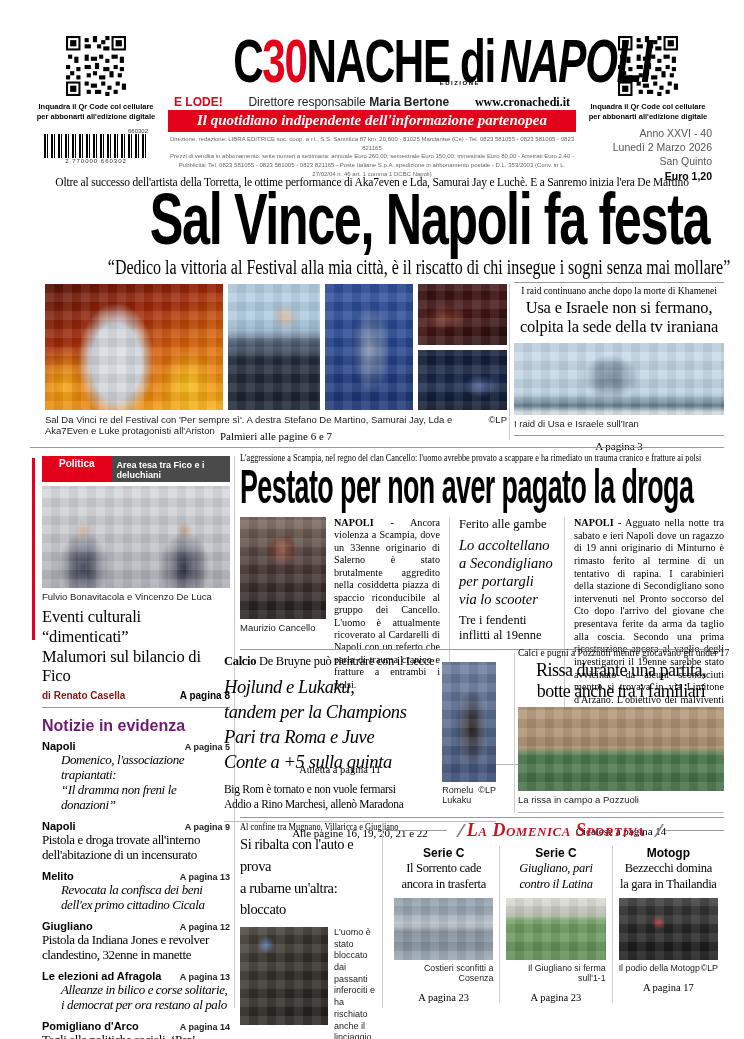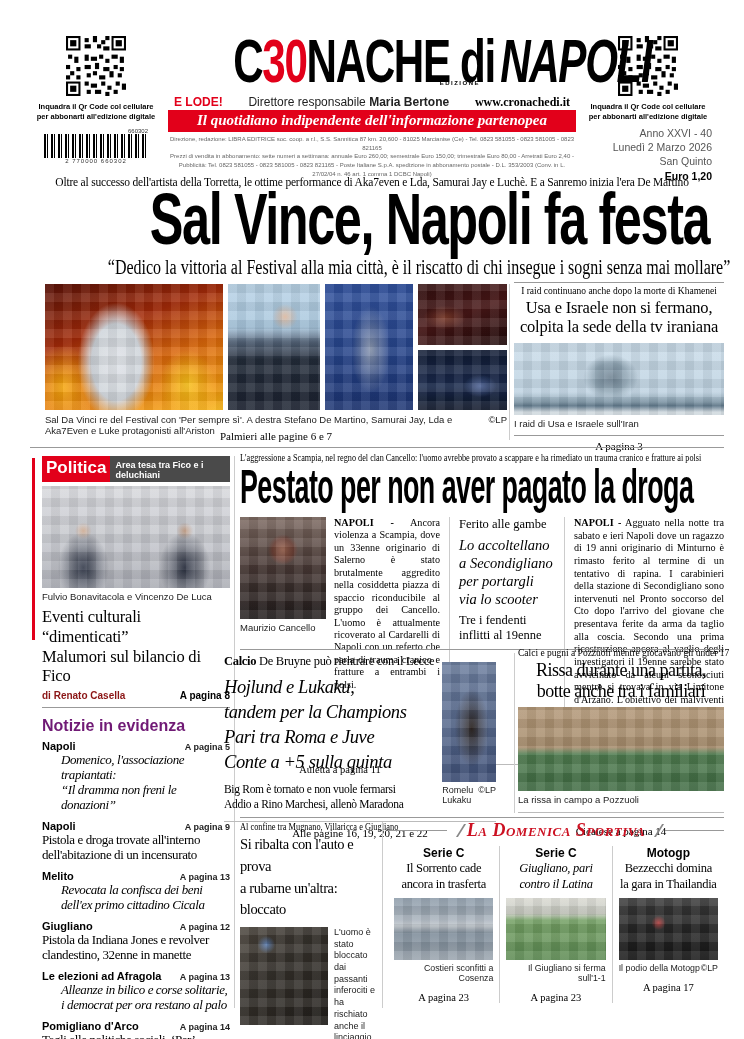--- a/index.html
+++ b/index.html
@@ -86,21 +86,21 @@
   .world-ref{border-top:1px solid #999;margin-top:6px;padding-top:4px;text-align:center;
              font-family:"Liberation Serif",serif;font-size:11px;}
 
   .hrule{position:absolute;border-top:1px solid #999;}
   .vdiv{position:absolute;border-left:1px solid #ccc;}
 
   
   .politica-bar{position:absolute;left:32px;top:458px;width:3px;height:182px;background:#e2001a;}
   .sidebar{position:absolute;left:42px;top:456px;width:188px;}
   .politica-head{display:flex;}
-  .politica-label{background:#e2001a;color:#fff;font-weight:bold;font-size:17px;padding:2px 4px;}
+  .politica-label{background:#e2001a;color:#fff;font-weight:bold;font-size:10px;padding:2px 17px;}
   .politica-strap{background:#4a4a4a;color:#fff;font-weight:bold;font-size:9px;padding:4px 5px 2px;flex:1;}
   .politica-photo{height:102px;margin-top:4px;}
   .ph-politica{background:
      radial-gradient(ellipse 32px 44px at 22% 80%,#2a3142 0%,rgba(42,49,66,0) 80%),
      radial-gradient(ellipse 32px 44px at 76% 80%,#262c3c 0%,rgba(38,44,60,0) 80%),
      radial-gradient(circle 10px at 22% 44%,#caa68c 0%,rgba(202,166,140,0) 85%),
      radial-gradient(circle 10px at 76% 44%,#c09a80 0%,rgba(192,154,128,0) 85%),
      linear-gradient(180deg,#d8d9dd 0%,#c4c6cc 55%,#a9abb3 100%);}
   .politica-caption{font-size:9.5px;color:#222;margin-top:3px;}
   .politica-headline{font-family:"Liberation Serif",serif;font-size:16.5px;line-height:1.2;

